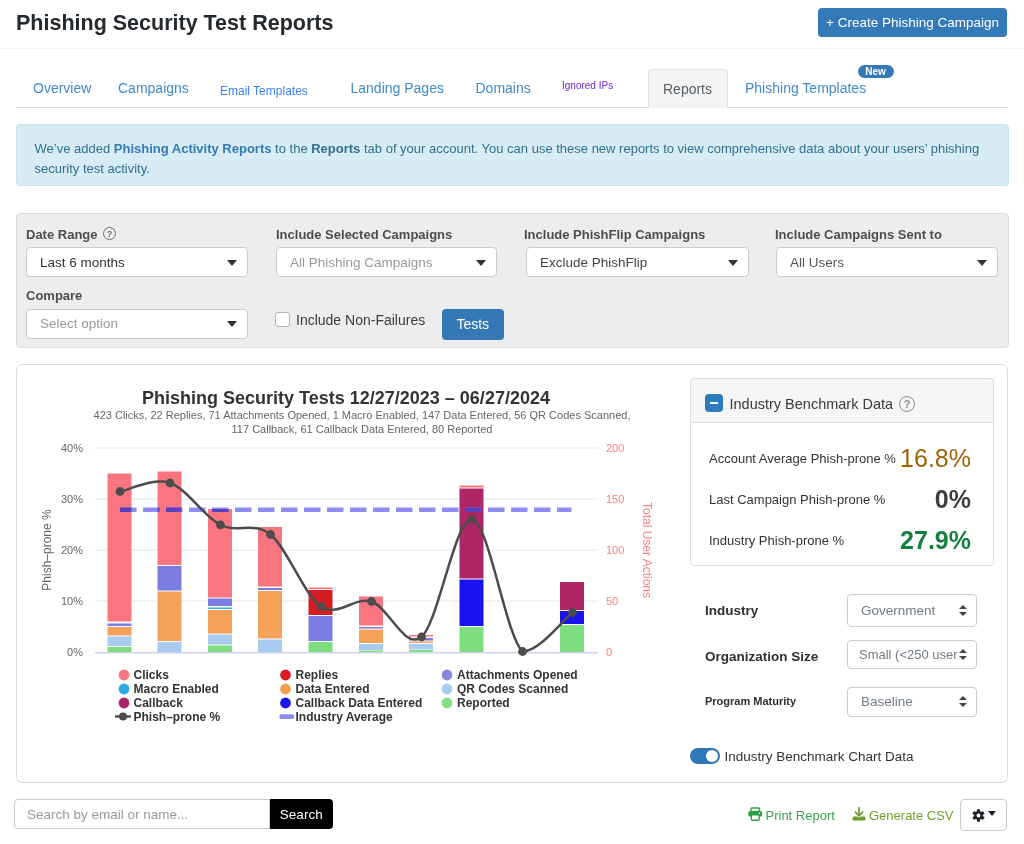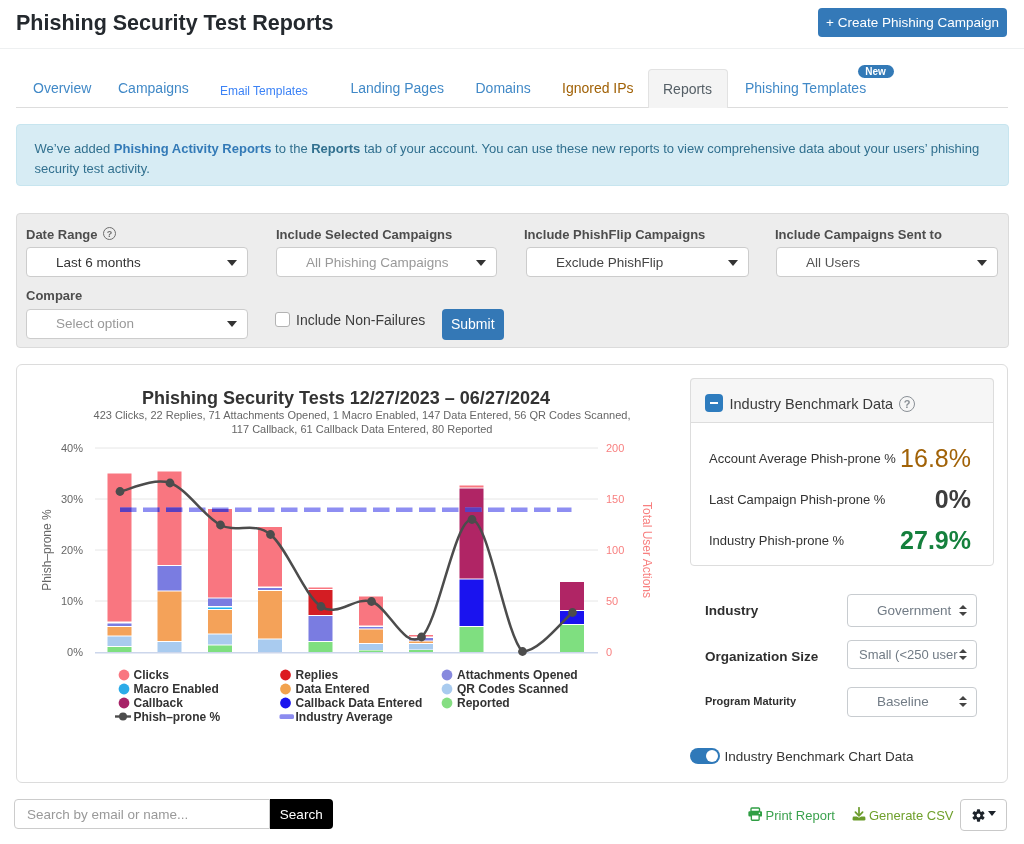--- a/index.html
+++ b/index.html
@@ -1,56 +1,56 @@
 <!DOCTYPE html>
 <html><head><meta charset="utf-8">
 <style>
 *{margin:0;padding:0;box-sizing:border-box}
 html,body{width:1024px;height:844px;background:#fff;font-family:"Liberation Sans",sans-serif;position:relative;overflow:hidden}
 .abs{position:absolute}
-.sel{position:absolute;background:#fff;border:1px solid #ccc;border-radius:4px;font-size:13.5px;display:flex;align-items:center;padding-left:29px}
+.sel{position:absolute;background:#fff;border:1px solid #ccc;border-radius:4px;font-size:13.5px;display:flex;align-items:center;padding-left:13px}
 .caret{position:absolute;right:10px;top:50%;margin-top:-2.5px;width:0;height:0;border-left:5.5px solid transparent;border-right:5.5px solid transparent;border-top:6px solid #333}
 .lbl{position:absolute;font-size:13px;font-weight:bold;color:#4d4d4d}
 .updn{position:absolute;right:9px;top:50%;width:8px;height:11px;margin-top:-5.5px}
 .updn:before{content:"";position:absolute;left:0;top:0;border-left:4px solid transparent;border-right:4px solid transparent;border-bottom:4.5px solid #444}
 .updn:after{content:"";position:absolute;left:0;bottom:0;border-left:4px solid transparent;border-right:4px solid transparent;border-top:4.5px solid #444}
 </style></head><body>
 
 <div class="abs" style="left:16px;top:11px;font-size:21.5px;font-weight:bold;color:#24292e">Phishing Security Test Reports</div>
 <div class="abs" style="left:818px;top:8px;width:189px;height:29px;background:#3479b8;border-radius:4px;color:#fff;font-size:13.5px;display:flex;align-items:center;justify-content:center">+ Create Phishing Campaign</div>
 <div class="abs" style="left:0;top:47.5px;width:1024px;border-top:1px solid #eef0f1"></div>
 
 <div class="abs" style="left:16px;top:107px;width:992px;border-top:1px solid #ddd"></div>
 <div class="abs" style="left:647.5px;top:69px;width:80px;height:39px;background:#f4f4f4;border:1px solid #e2e2e2;border-bottom:none;border-radius:4px 4px 0 0;color:#555f66;font-size:14px;display:flex;align-items:center;justify-content:center">Reports</div>
 <div class="abs" style="top:80px;font-size:14px;color:#4189c7;left:33px">Overview</div>
 <div class="abs" style="top:80px;font-size:14px;color:#4189c7;left:118px">Campaigns</div>
 <div class="abs" style="top:84px;font-size:12px;color:#3b82f6;left:220px">Email Templates</div>
 <div class="abs" style="top:80px;font-size:14px;color:#4189c7;left:350.5px">Landing Pages</div>
 <div class="abs" style="top:80px;font-size:14px;color:#4189c7;left:475.5px">Domains</div>
-<div class="abs" style="top:80px;font-size:14px;color:#a16207;left:562px">Ignored IPs</div>
+<div class="abs" style="top:80px;font-size:10px;color:#6d28d9;left:562px">Ignored IPs</div>
 <div class="abs" style="top:80px;font-size:14px;color:#4189c7;left:745px">Phishing Templates</div>
 <div class="abs" style="left:857.5px;top:64.5px;width:36px;height:13px;background:#337ab7;border-radius:8px;color:#fff;font-size:10px;font-weight:bold;display:flex;align-items:center;justify-content:center">New</div>
 
 <div class="abs" style="left:15.5px;top:124px;width:993px;height:62px;background:#d7ecf4;border:1px solid #c7e5ef;border-radius:4px;color:#31708f;font-size:13px;line-height:19.5px;padding:14px 18px">We’ve added <span style="color:#337ab7;font-weight:bold">Phishing Activity Reports</span> to the <b>Reports</b> tab of your account. You can use these new reports to view comprehensive data about your users’ phishing security test activity.</div>
 
 <div class="abs" style="left:15.5px;top:213px;width:993px;height:135px;background:#ededed;border:1px solid #dbdbdb;border-radius:4px"></div>
 <div class="lbl" style="left:26px;top:227px">Date Range</div>
 <div class="abs" style="left:103px;top:227px;width:13px;height:13px;border:1.5px solid #6e6e6e;border-radius:50%;color:#6e6e6e;font-size:9px;font-weight:bold;display:flex;align-items:center;justify-content:center">?</div>
 <div class="lbl" style="left:276px;top:227px">Include Selected Campaigns</div>
 <div class="lbl" style="left:524px;top:227px">Include PhishFlip Campaigns</div>
 <div class="lbl" style="left:775px;top:227px">Include Campaigns Sent to</div>
 <div class="sel" style="left:26px;top:247px;width:221.5px;height:30px;color:#333">Last 6 months<span class="caret"></span></div>
 <div class="sel" style="left:276px;top:247px;width:220.5px;height:30px;color:#999">All Phishing Campaigns<span class="caret"></span></div>
 <div class="sel" style="left:526px;top:247px;width:223px;height:30px;color:#444">Exclude PhishFlip<span class="caret"></span></div>
 <div class="sel" style="left:776px;top:247px;width:221.5px;height:30px;color:#555">All Users<span class="caret"></span></div>
 <div class="lbl" style="left:26px;top:288px">Compare</div>
 <div class="sel" style="left:26px;top:308.5px;width:221.5px;height:30px;color:#999">Select option<span class="caret"></span></div>
 <div class="abs" style="left:275px;top:312px;width:15px;height:15px;background:#fff;border:1.5px solid #b3b3b3;border-radius:3px"></div>
 <div class="abs" style="left:296px;top:311.5px;font-size:14px;color:#3c3c3c">Include Non-Failures</div>
-<div class="abs" style="left:441.5px;top:308.5px;width:62.5px;height:31px;background:#3478b6;border-radius:4px;color:#fff;font-size:14px;display:flex;align-items:center;justify-content:center">Submit</div>
+<div class="abs" style="left:441.5px;top:308.5px;width:62.5px;height:31px;background:#3478b6;border-radius:4px;color:#fff;font-size:14px;display:flex;align-items:center;justify-content:center">Tests</div>
 
 <div class="abs" style="left:16px;top:363.5px;width:991.5px;height:419.5px;border:1px solid #dcdcdc;border-radius:6px"></div>
 <svg width="1024" height="844" viewBox="0 0 1024 844" style="position:absolute;left:0;top:0" font-family="Liberation Sans, sans-serif">
 <text x="346" y="404" text-anchor="middle" font-size="18" font-weight="bold" fill="#333">Phishing Security Tests 12/27/2023 – 06/27/2024</text>
 <text x="362" y="418.5" text-anchor="middle" font-size="11" fill="#666">423 Clicks, 22 Replies, 71 Attachments Opened, 1 Macro Enabled, 147 Data Entered, 56 QR Codes Scanned,</text>
 <text x="362" y="432.5" text-anchor="middle" font-size="11" fill="#666">117 Callback, 61 Callback Data Entered, 80 Reported</text>
 <line x1="95" x2="598" y1="448" y2="448" stroke="#e6e6e6" stroke-width="1"></line>
     <line x1="95" x2="598" y1="499" y2="499" stroke="#e6e6e6" stroke-width="1"></line>
     <line x1="95" x2="598" y1="550" y2="550" stroke="#e6e6e6" stroke-width="1"></line>
     <line x1="95" x2="598" y1="601" y2="601" stroke="#e6e6e6" stroke-width="1"></line>

